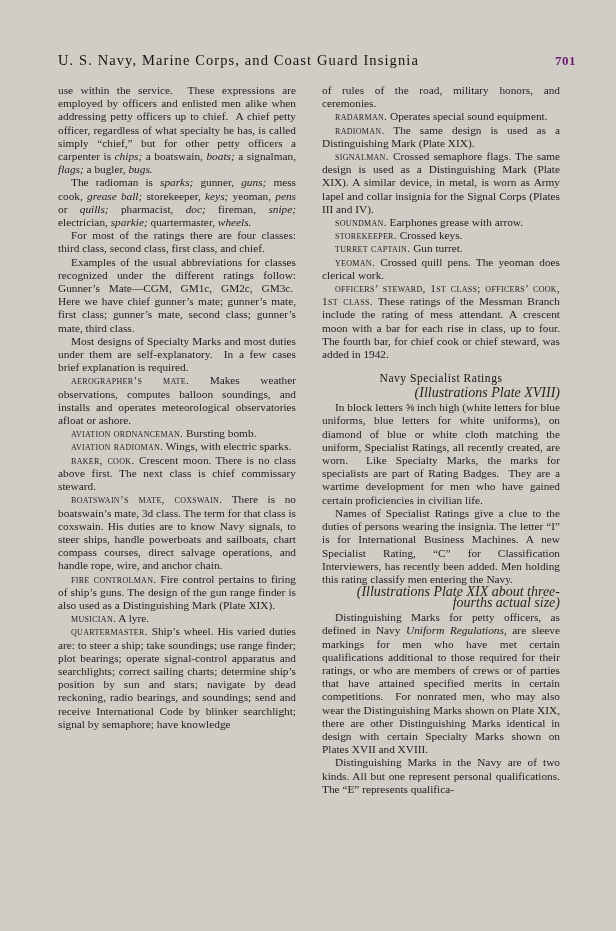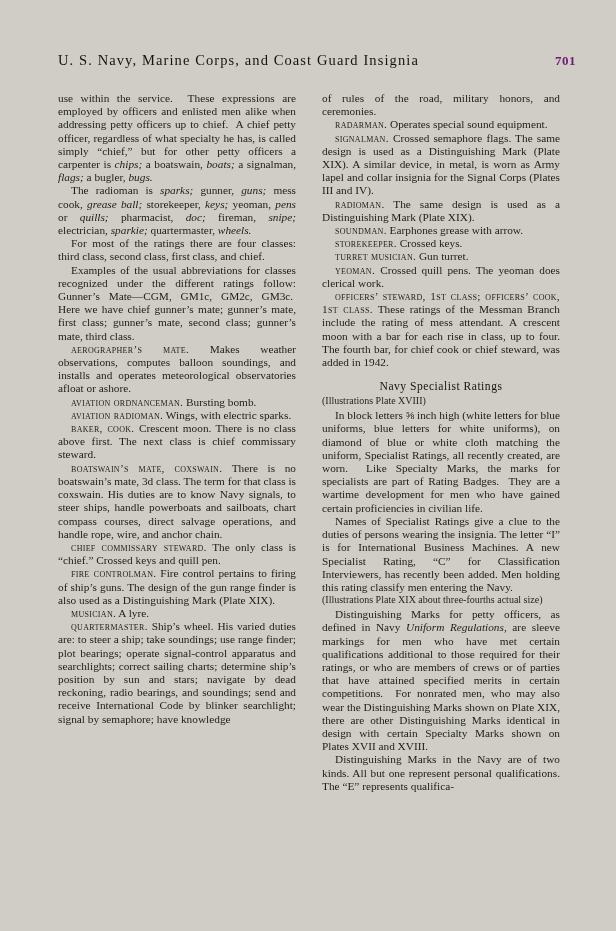--- a/index.html
+++ b/index.html
@@ -39,21 +39,21 @@
     white-space: nowrap;
   }
   .header-page {
     font-size: 13px;
     font-weight: bold;
     letter-spacing: 0.5px;
     color: #701a75;
   }
   .columns {
     position: absolute;
-    top: 92px;
+    top: 84px;
     left: 58px;
     width: 502px;
     display: flex;
     gap: 26px;
   }
   .col {
     width: 238px;
   }
   p {
     margin: 0;
@@ -78,25 +78,26 @@
   h2.section {
     margin: 11px 0 2px 0;
     font-size: 11.6px;
     font-weight: normal;
     text-align: center;
     letter-spacing: 0.5px;
     color: #15150f;
   }
   .plate-note {
     margin: 0 0 3px 0;
-    font-size: 10px;
-    text-align: left;
+    font-size: 14px;
+    text-align: right;
     text-indent: 0;
     line-height: 11px;
     color: #26261f;
+    font-style: italic;
   }
   .entry {
     text-indent: 13px;
   }
 </style>
 </head>
 <body>
 
 <div class="page">
 
@@ -110,57 +111,57 @@
     <div class="col">
 
       <p class="noindent">use within the service.&nbsp; These expressions are employed by officers and enlisted men alike when addressing petty officers up to chief.&nbsp; A chief petty officer, regardless of what specialty he has, is called simply “chief,” but for other petty officers a carpenter is <span class="it">chips;</span> a boatswain, <span class="it">boats;</span> a signalman, <span class="it">flags;</span> a bugler, <span class="it">bugs.</span></p>
 
       <p>The radioman is <span class="it">sparks;</span> gunner, <span class="it">guns;</span> mess cook, <span class="it">grease ball;</span> storekeeper, <span class="it">keys;</span> yeoman, <span class="it">pens</span> or <span class="it">quills;</span> pharmacist, <span class="it">doc;</span> fireman, <span class="it">snipe;</span> electrician, <span class="it">sparkie;</span> quartermaster, <span class="it">wheels.</span></p>
 
       <p>For most of the ratings there are four classes: third class, second class, first class, and chief.</p>
 
       <p>Examples of the usual abbreviations for classes recognized under the different ratings follow: Gunner’s Mate—CGM, GM1c, GM2c, GM3c.&nbsp; Here we have chief gunner’s mate; gunner’s mate, first class; gunner’s mate, second class; gunner’s mate, third class.</p>
 
+      <p>Most designs of Specialty Marks and most duties under them are self-explanatory.&nbsp; In a few cases brief explanation is required.</p>
 
       <p class="entry"><span class="sc">aerographer’s mate.</span> <span>Makes weather observations, computes balloon soundings, and installs and operates meteorological observatories afloat or ashore.</span></p>
 
       <p class="entry"><span class="sc">aviation ordnanceman.</span> <span>Bursting bomb.</span></p>
 
       <p class="entry"><span class="sc">aviation radioman.</span> <span>Wings, with electric sparks.</span></p>
 
       <p class="entry"><span class="sc">baker, cook.</span> <span>Crescent moon. There is no class above first. The next class is chief commissary steward.</span></p>
 
       <p class="entry"><span class="sc">boatswain’s mate, coxswain.</span> <span>There is no boatswain’s mate, 3d class. The term for that class is coxswain. His duties are to know Navy signals, to steer ships, handle powerboats and sailboats, chart compass courses, direct salvage operations, and handle rope, wire, and anchor chain.</span></p>
 
 
-      <p class="entry"><span class="sc">chief commissary steward.</span> <span>The only class is “chief.” Crossed keys and quill pen.</span></p>
 
       <p class="entry"><span class="sc">fire controlman.</span> <span>Fire control pertains to firing of ship’s guns. The design of the gun range finder is also used as a Distinguishing Mark (Plate XIX).</span></p>
 
       <p class="entry"><span class="sc">musician.</span> <span>A lyre.</span></p>
 
       <p class="entry"><span class="sc">quartermaster.</span> <span>Ship’s wheel. His varied duties are: to steer a ship; take soundings; use range finder; plot bearings; operate signal-control apparatus and searchlights; correct sailing charts; determine ship’s position by sun and stars; navigate by dead reckoning, radio bearings, and soundings; send and receive International Code by blinker searchlight; signal by semaphore; have knowledge</span></p>
 
     </div>
 
     <div class="col">
 
       <p class="noindent">of rules of the road, military honors, and ceremonies.</p>
 
       <p class="entry"><span class="sc">radarman.</span> <span>Operates special sound equipment.</span></p>
 
+      <p class="entry"><span class="sc">radioman.</span> <span>The same design is used as a Distinguishing Mark (Plate XIX).</span></p>
+
       <p class="entry"><span class="sc">signalman.</span> <span>Crossed semaphore flags. The same design is used as a Distinguishing Mark (Plate XIX). A similar device, in metal, is worn as Army lapel and collar insignia for the Signal Corps (Plates III and IV).</span></p>
-
-      <p class="entry"><span class="sc">radioman.</span> <span>The same design is used as a Distinguishing Mark (Plate XIX).</span></p>
 
       <p class="entry"><span class="sc">soundman.</span> <span>Earphones grease with arrow.</span></p>
 
       <p class="entry"><span class="sc">storekeeper.</span> <span>Crossed keys.</span></p>
 
-      <p class="entry"><span class="sc">turret musician.</span> <span>Gun turret.</span></p>
+      <p class="entry"><span class="sc">turret captain.</span> <span>Gun turret.</span></p>
 
       <p class="entry"><span class="sc">yeoman.</span> <span>Crossed quill pens. The yeoman does clerical work.</span></p>
 
       <p class="entry"><span class="sc">officers’ steward, 1st class; officers’ cook, 1st class.</span> <span>These ratings of the Messman Branch include the rating of mess attendant. A crescent moon with a bar for each rise in class, up to four. The fourth bar, for chief cook or chief steward, was added in 1942.</span></p>
 
       <h2 class="section">Navy Specialist Ratings</h2>
       <p class="plate-note">(Illustrations Plate XVIII)</p>
 
       <p>In block letters ⅝ inch high (white letters for blue uniforms, blue letters for white uniforms), on diamond of blue or white cloth matching the uniform, Specialist Ratings, all recently created, are worn.&nbsp; Like Specialty Marks, the marks for specialists are part of Rating Badges.&nbsp; They are a wartime development for men who have gained certain proficiencies in civilian life.</p>
 

